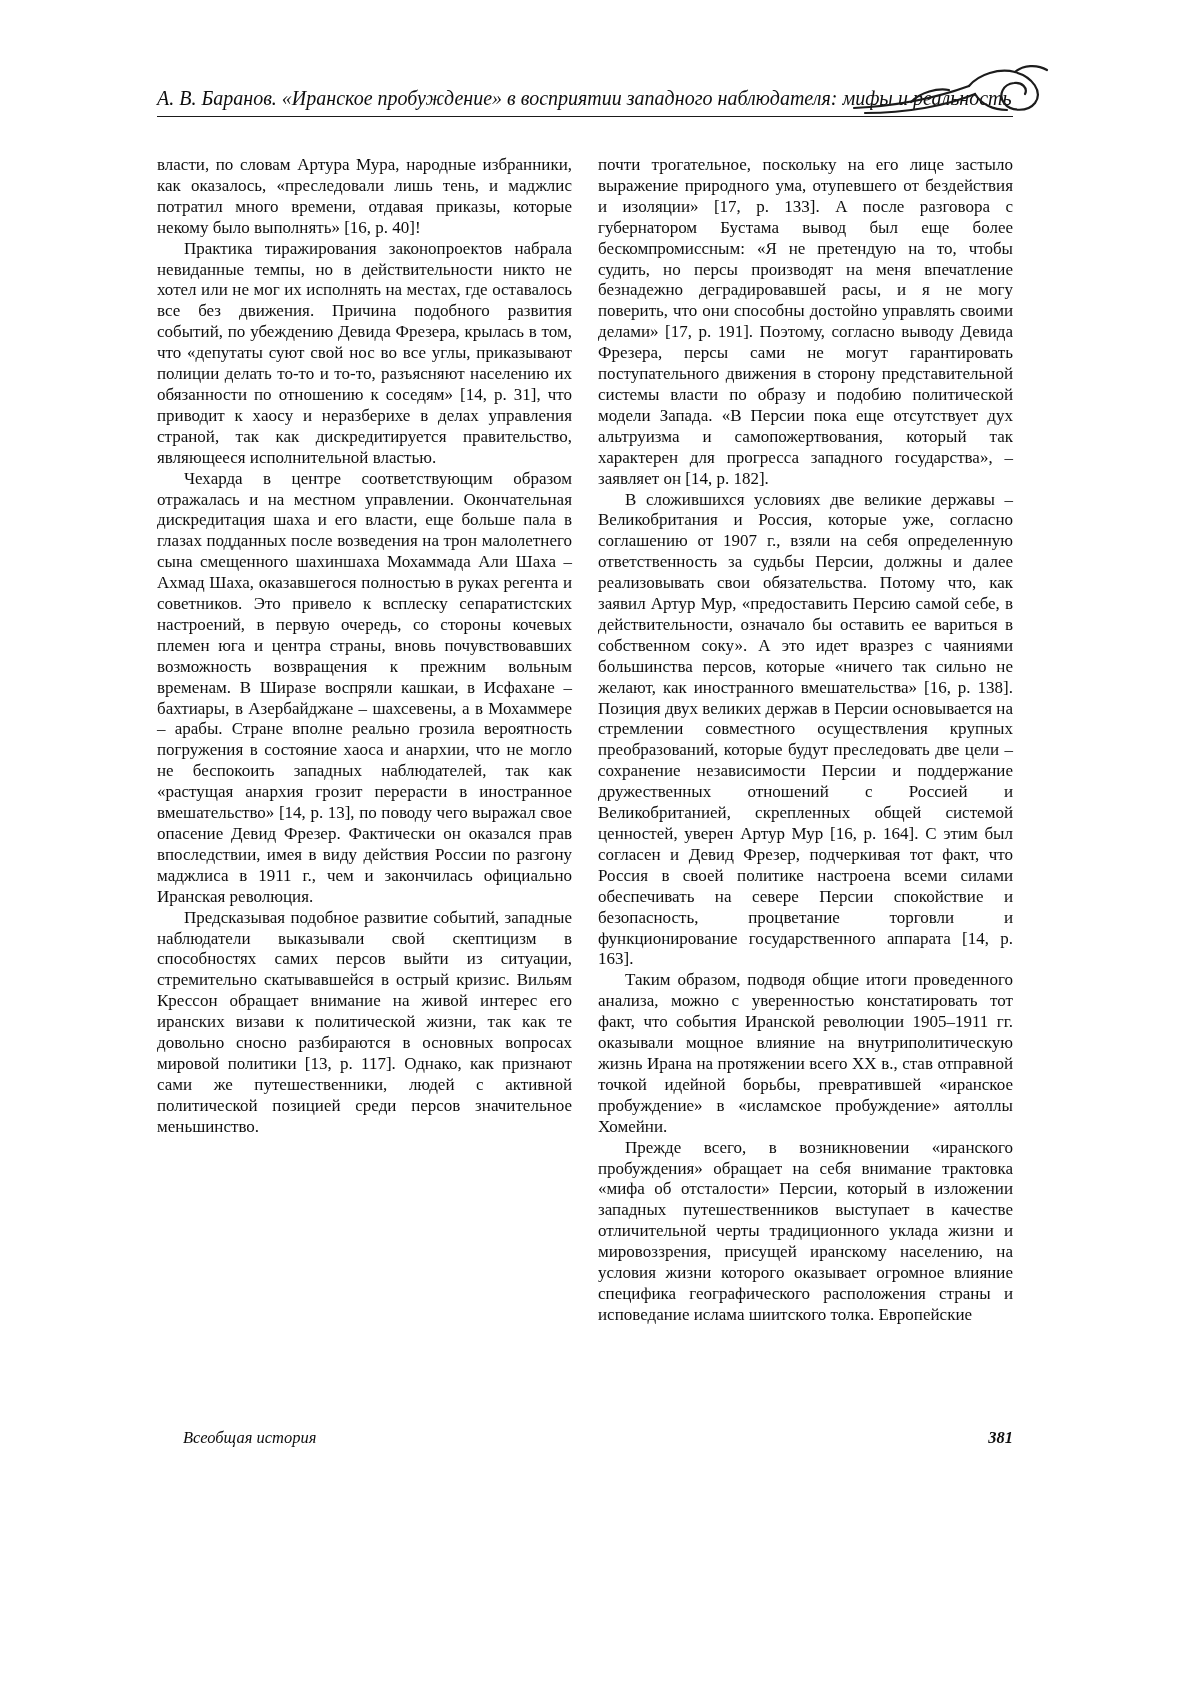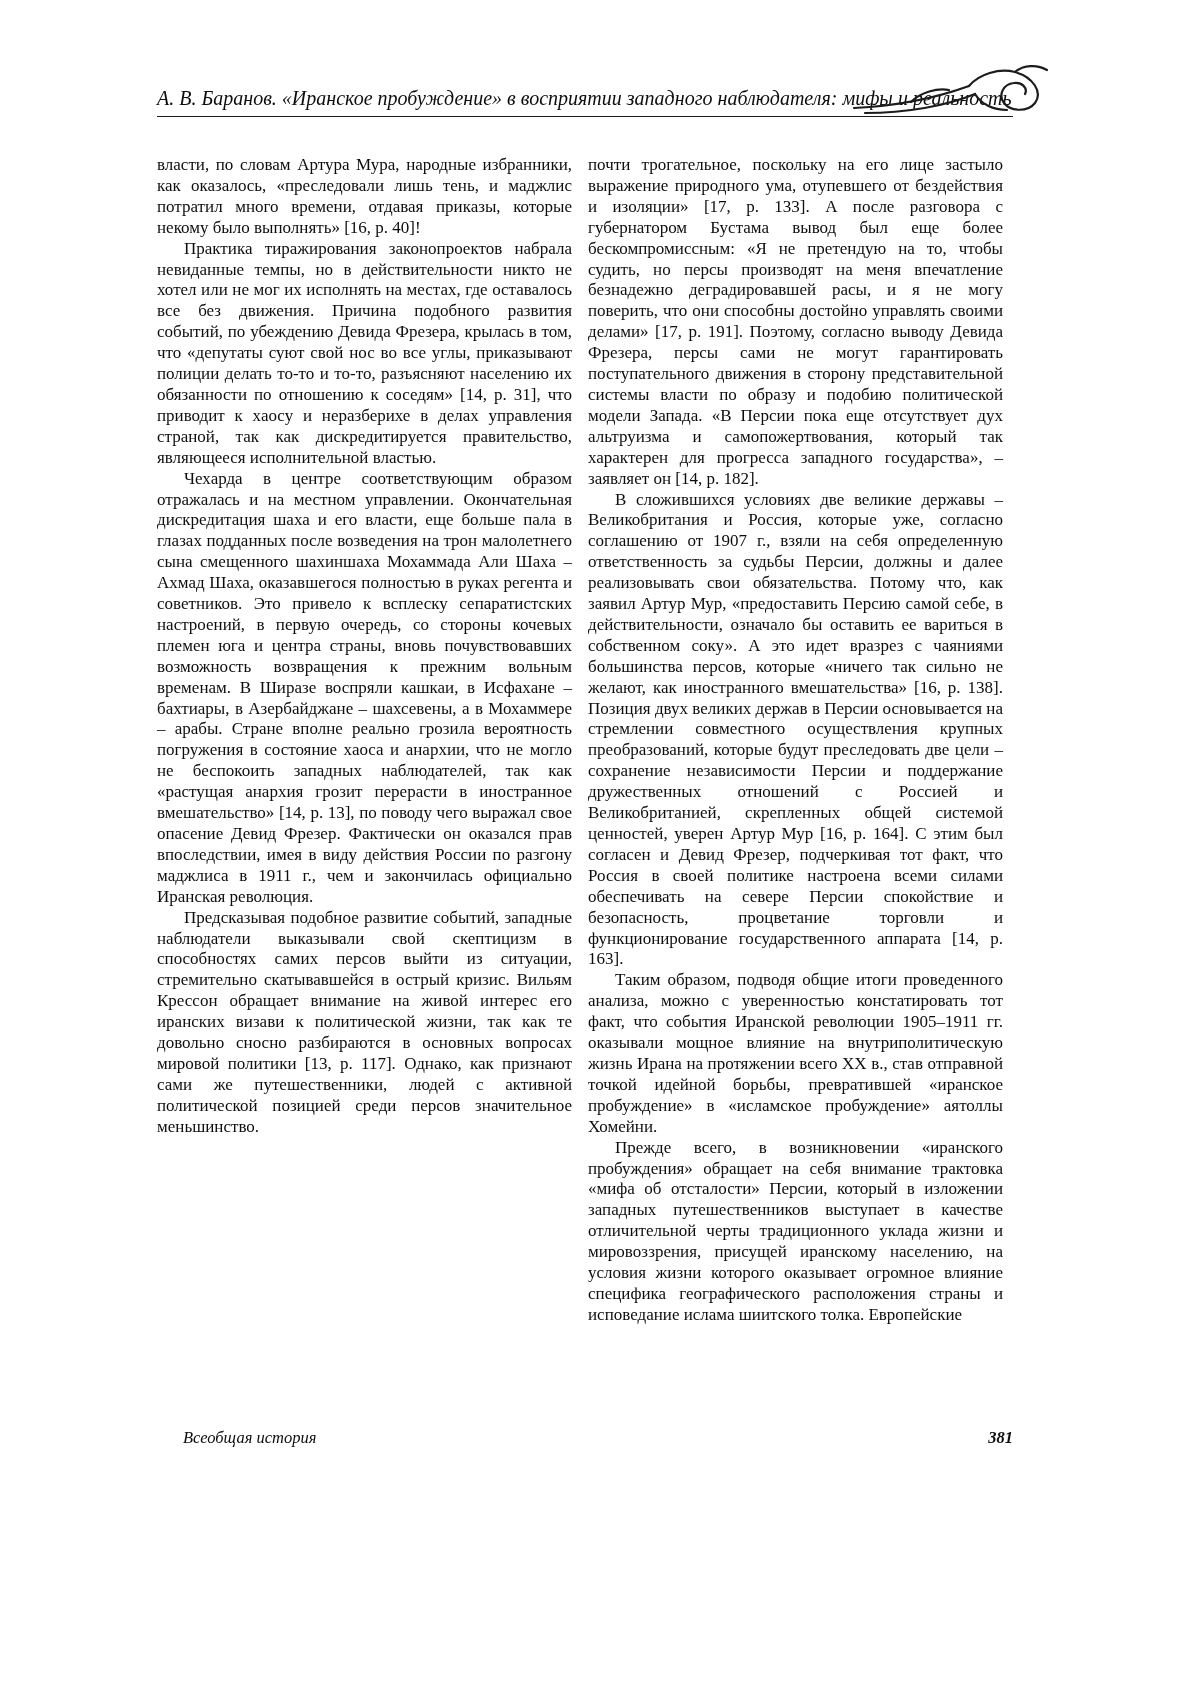--- a/index.html
+++ b/index.html
@@ -44,21 +44,21 @@
     width: 200px;
     height: 56px;
     pointer-events: none;
   }
   .columns {
     position: absolute;
     left: 157px;
     top: 155px;
     width: 856px;
     display: flex;
-    gap: 16px;
+    gap: 26px;
   }
   .col {
     width: 415px;
     text-align: justify;
     font-size: 17px;
     line-height: 20.9px;
     hyphens: auto;
     -webkit-hyphens: auto;
   }
   .para {

